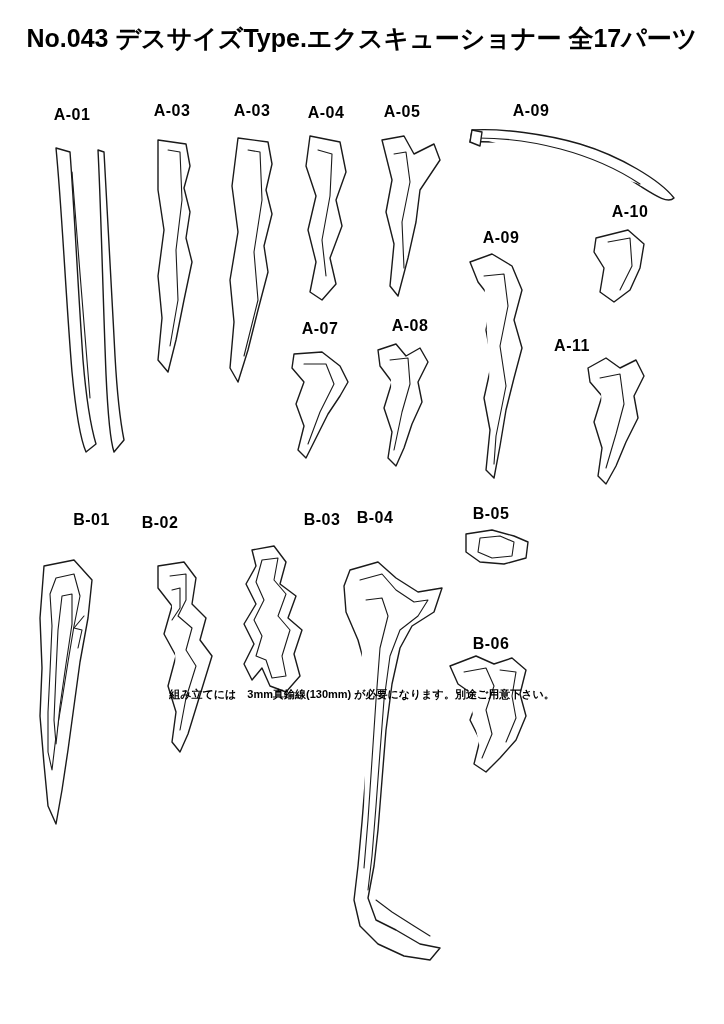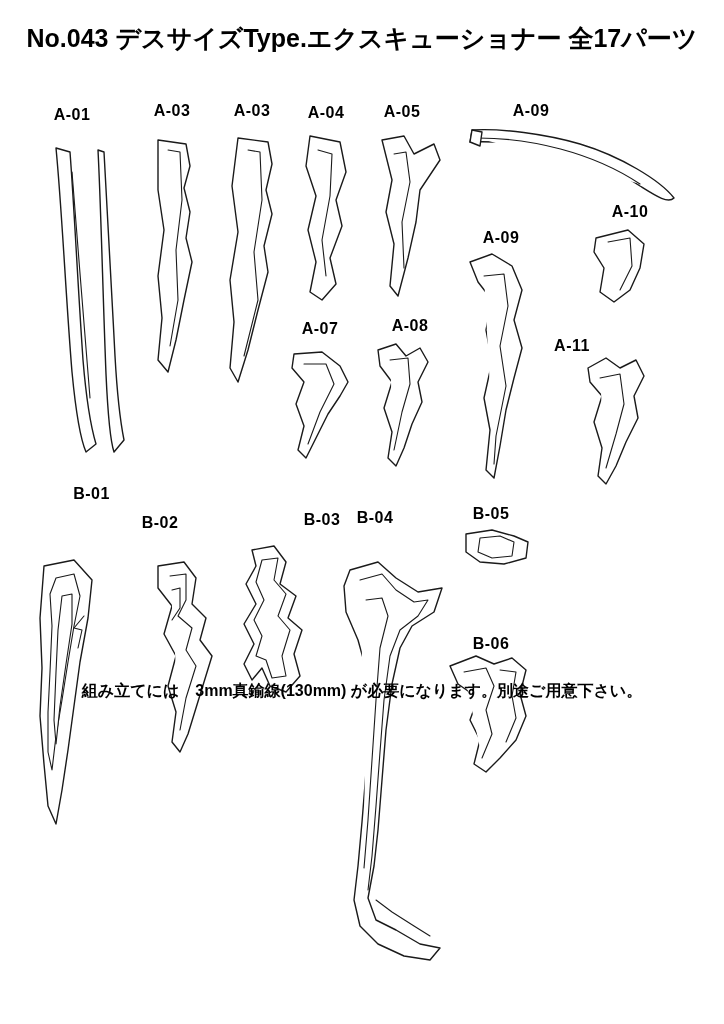--- a/index.html
+++ b/index.html
@@ -31,21 +31,21 @@
     font-weight: bold;
     letter-spacing: 0px;
     white-space: nowrap;
   }
   .footer {
     position: absolute;
     left: 0;
     bottom: 22px;
     width: 724px;
     text-align: center;
-    font-size: 16px;
+    font-size: 11px;
     font-weight: bold;
     white-space: nowrap;
   }
   .part-label {
     position: absolute;
     font-size: 16px;
     font-weight: bold;
     letter-spacing: 0.5px;
     white-space: nowrap;
     transform: translateX(-50%);
@@ -144,21 +144,21 @@
   <div class="part-label" style="left:172px; top:102px;">A-03</div>
   <div class="part-label" style="left:252px; top:102px;">A-03</div>
   <div class="part-label" style="left:326px; top:104px;">A-04</div>
   <div class="part-label" style="left:402px; top:103px;">A-05</div>
   <div class="part-label" style="left:531px; top:102px;">A-09</div>
   <div class="part-label" style="left:320px; top:320px;">A-07</div>
   <div class="part-label" style="left:398px; top:317px;margin-left:12px;">A-08</div>
   <div class="part-label" style="left:501px; top:229px;">A-09</div>
   <div class="part-label" style="left:630px; top:203px;text-align:center;">A-10</div>
   <div class="part-label" style="left:572px; top:337px;">A-11</div>
-  <div class="part-label" style="left:72px; top:485px;padding-left:39px;">B-01</div>
+  <div class="part-label" style="left:72px; top:511px;padding-left:39px;">B-01</div>
   <div class="part-label" style="left:160px; top:514px;">B-02</div>
   <div class="part-label" style="left:274px; top:511px;margin-left:48px;">B-03</div>
   <div class="part-label" style="left:375px; top:509px;">B-04</div>
   <div class="part-label" style="left:491px; top:505px;">B-05</div>
   <div class="part-label" style="left:491px; top:635px;">B-06</div>
 
   <div class="footer">組み立てには　3mm真鍮線(130mm) が必要になります。別途ご用意下さい。</div>
 
 </div>
 

